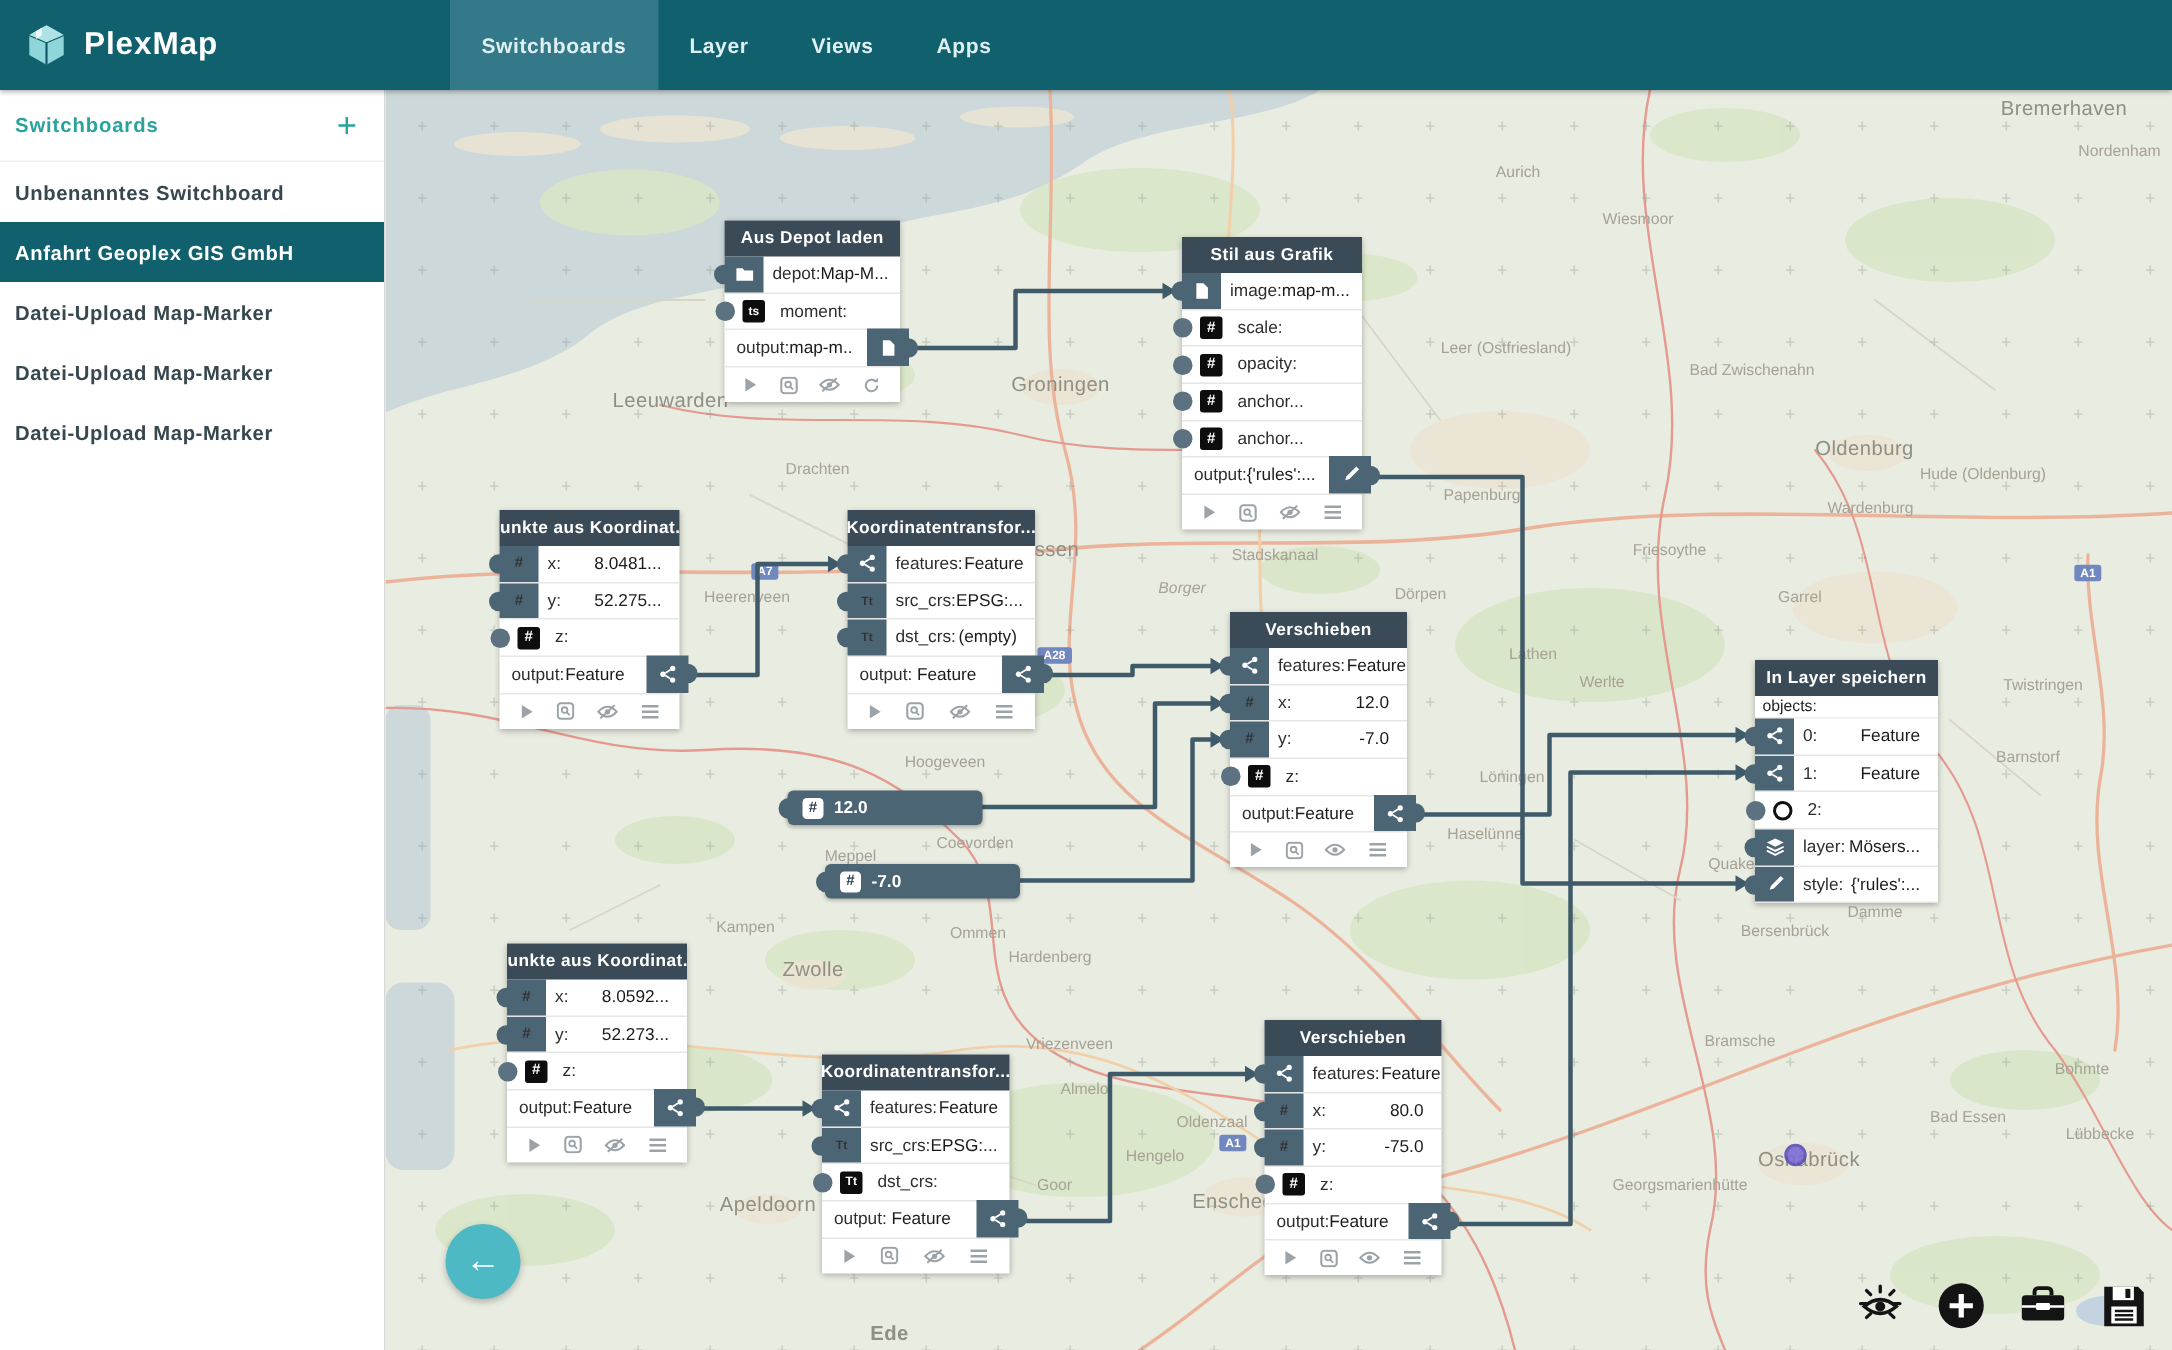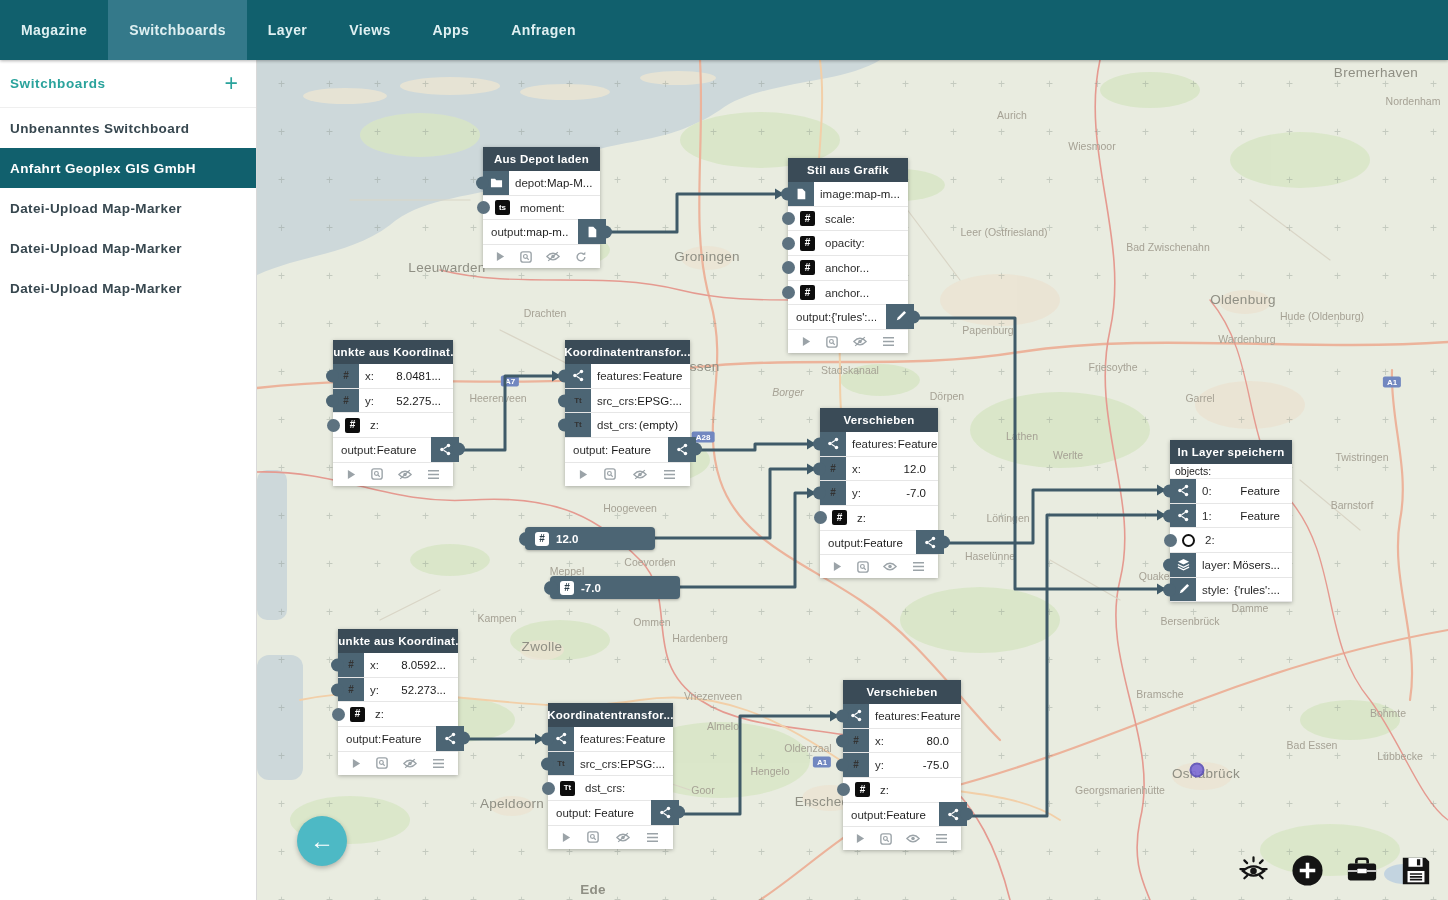--- a/index.html
+++ b/index.html
@@ -1295,27 +1295,36 @@
         <span class="chip-g">#</span>
         <span>12.0</span>
       </div>
       <div class="chip" style="left: 550px; top: 576px; width: 130px;">
         <span class="chip-g">#</span>
         <span>-7.0</span>
       </div>
     </div>
 
   <header>
+    <div class="brand">
+      <span style="display:flex">
+        <svg viewBox="0 0 34 34" width="30" height="30">
+          <polygon points="17,2 30,9.5 30,24.5 17,32 4,24.5 4,9.5" fill="#8fd6da"></polygon>
+          <path d="M17 2v13M4 9.5l13 5.5M30 9.5 17 15M17 15v17" stroke="#0e5763" stroke-width="1.6" fill="none"></path>
+          <polygon points="17,2 30,9.5 17,15 4,9.5" fill="#aee3e6"></polygon>
+          <polygon points="9,6.6 13.5,4 13.5,9.8 9,12.4" fill="#ecfafa"></polygon>
+        </svg>
+      </span>
+      <span class="brand-name">PlexMap</span>
+    </div>
     <nav id="nav">
-        <div class="nav-item">Magazine</div>
         <div class="nav-item active">Switchboards</div>
         <div class="nav-item">Layer</div>
         <div class="nav-item">Views</div>
         <div class="nav-item">Apps</div>
-        <div class="nav-item">Anfragen</div>
       </nav>
   </header>
 
   <aside>
     <div class="side-head">
       <span class="side-title">Switchboards</span>
       <span class="side-plus">+</span>
     </div>
     <div id="side-items">
         <div class="side-item">Unbenanntes Switchboard</div>

